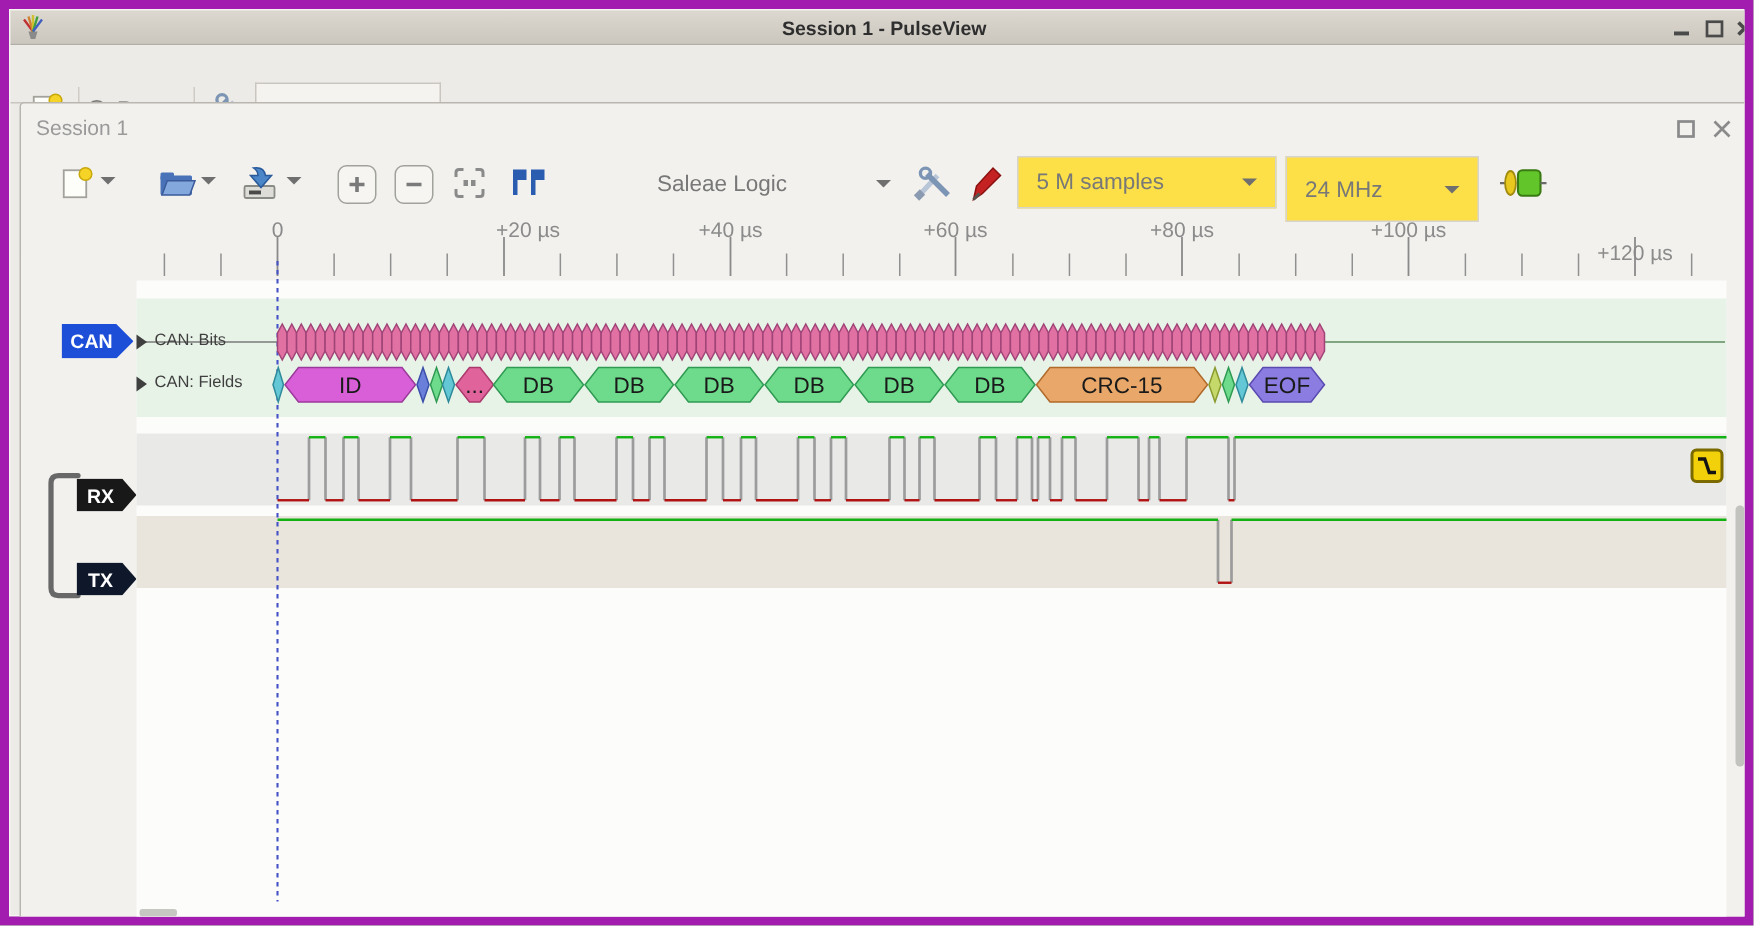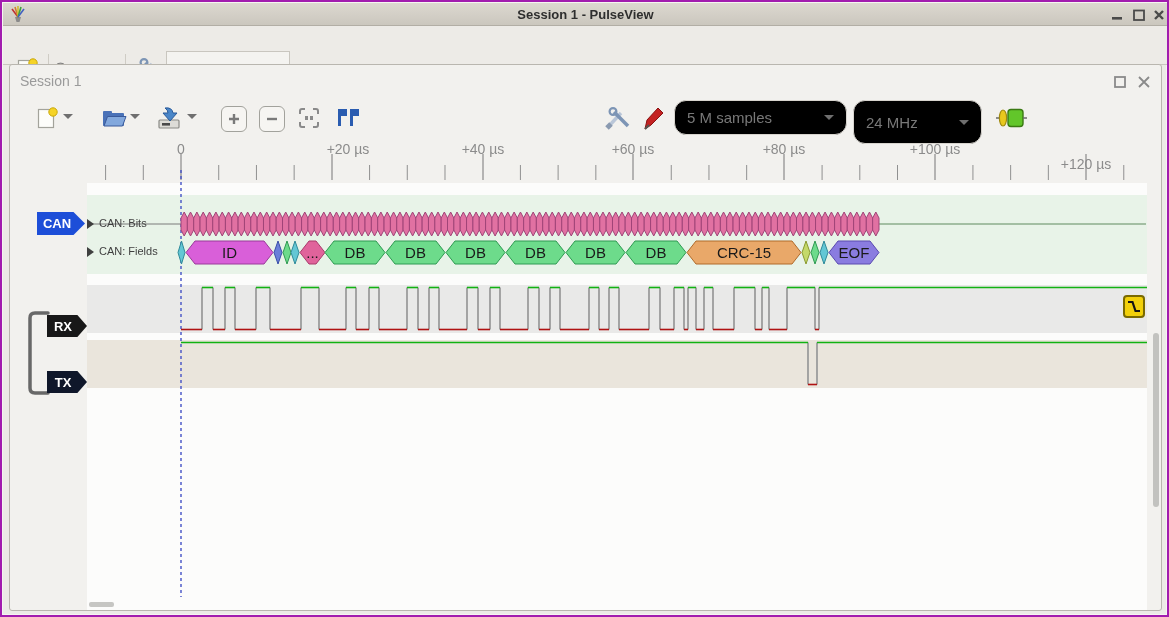--- a/index.html
+++ b/index.html
@@ -1,17 +1,17 @@
 <!DOCTYPE html>
 <html><head>
 <meta charset="utf-8">
 <style>
   html,body{margin:0;padding:0;background:#9a9a9a;}
   #page{position:relative;width:1169px;height:617px;background:#ecebe7;
-        border:2px solid #a21caf;box-sizing:border-box;overflow:hidden;
+        border:6px solid #a21caf;box-sizing:border-box;overflow:hidden;
         font-family:"Liberation Sans",sans-serif;box-shadow:inset 0 0 0 1px #f6f5f2;}
   .abs{position:absolute;}
   
   #titlebar{left:1px;top:1px;width:1165px;height:22px;
             background:linear-gradient(#dcd8d0,#cbc7be);border-bottom:1px solid #b2aea5;}
   #title-text{width:100%;text-align:center;top:4px;font-size:13px;font-weight:bold;color:#2e2e2e;}
   .winbtn{top:5px;width:14px;height:14px;cursor:default;}
   
   #main-toolbar{left:1px;top:24px;width:1165px;height:38px;background:#edebe7;border-bottom:1px solid #c9c6bf;}
   .tbsep{top:28px;width:1px;height:28px;background:#cfccc5;}
@@ -25,21 +25,21 @@
   
   #panel{left:7px;top:62px;width:1153px;height:547px;background:#f2f1ee;
          border:1px solid #b9b6af;border-radius:3px;box-sizing:border-box;}
   #panel-title{left:18px;top:71px;font-size:14px;color:#9a9a9a;}
   
   .iconbtn{display:flex;align-items:center;justify-content:center;}
   .caret{width:0;height:0;border-left:5px solid transparent;border-right:5px solid transparent;
          border-top:5px solid #6f6f6f;}
   .combo{display:flex;align-items:center;justify-content:space-between;box-sizing:border-box;
          padding:0 12px;font-size:15px;color:#787878;}
-  .combo.boxed{background:#000000;border:1px solid #d7d4ce;border-radius:12px;align-items:center;}
+  .combo.boxed{background:#fde047;border:1px solid #d7d4ce;border-radius:0;align-items:center;}
   .zoombtn{width:24px;height:24px;border:1px solid #a2a29c;border-radius:6px;background:#f6f5f2;
            display:flex;align-items:center;justify-content:center;}
   
   .rlabel{position:absolute;top:139px;transform:translateX(-50%);font-size:14px;color:#8b8b8b;white-space:nowrap;}
   
   #trace-white{left:85px;top:181px;width:1060px;height:427px;background:#fcfcfb;}
   #decode-bg{left:85px;top:193px;width:1060px;height:79px;background:#e8f3e8;}
   #rx-band{left:85px;top:283px;width:1060px;height:48px;background:#e9e9e8;}
   #tx-band{left:85px;top:338px;width:1060px;height:48px;background:#eae5dc;}
   #overlay{left:8px;top:137px;pointer-events:none;}
@@ -168,20 +168,24 @@
       <rect x="12" y="9" width="3" height="4" fill="#8a8a8a"></rect>
     </svg>
   </div>
   <div class="abs iconbtn" style="left:334px;top:104px;width:26px;height:24px">
     <svg width="26" height="20">
       <path d="M2,1 H11 V8 H5 V18 H2 Z" fill="#2a5cb0"></path>
       <path d="M14,1 H23 V8 H17 V18 H14 Z" fill="#2a5cb0"></path>
     </svg>
   </div>
 
+  <div class="abs combo" style="left:420px;top:99px;width:180px;height:34px">
+    <span>Saleae Logic</span>
+    <span class="caret"></span>
+  </div>
 
   <svg class="abs" style="left:602px;top:104px" width="28" height="24">
     <line x1="5" y1="20" x2="17" y2="7" stroke="#b9c6d8" stroke-width="3.4"></line>
     <line x1="3" y1="22" x2="7" y2="18" stroke="#8a9ab0" stroke-width="5"></line>
     <line x1="10" y1="6" x2="24" y2="20" stroke="#7d95b5" stroke-width="3.6"></line>
     <circle cx="9" cy="5.5" r="3.4" fill="none" stroke="#7d95b5" stroke-width="2.2"></circle>
   </svg>
   <svg class="abs" style="left:640px;top:102px" width="24" height="28">
     <polygon points="3,25 5,16 16,4 21,9 9,21" fill="#c42222" stroke="#8a1010" stroke-width="1"></polygon>
     <line x1="3" y1="25" x2="7" y2="21" stroke="#555550" stroke-width="2"></line>

